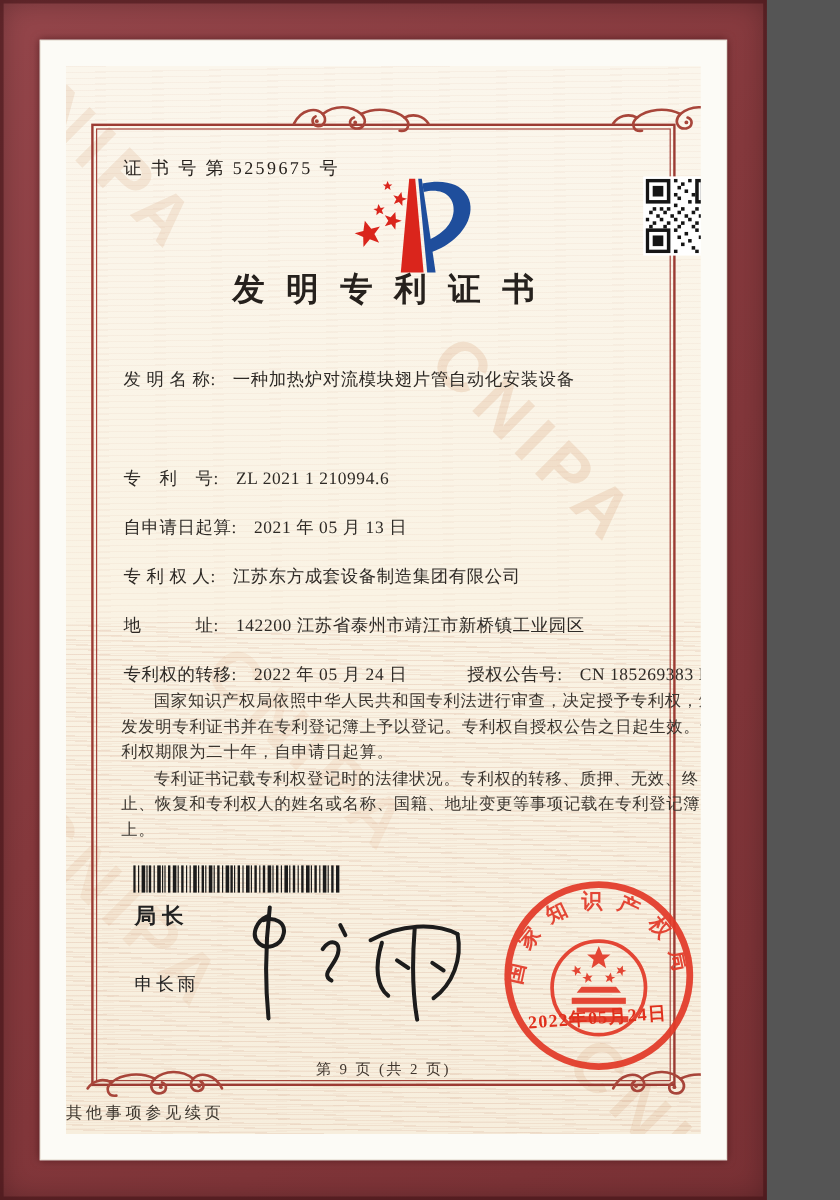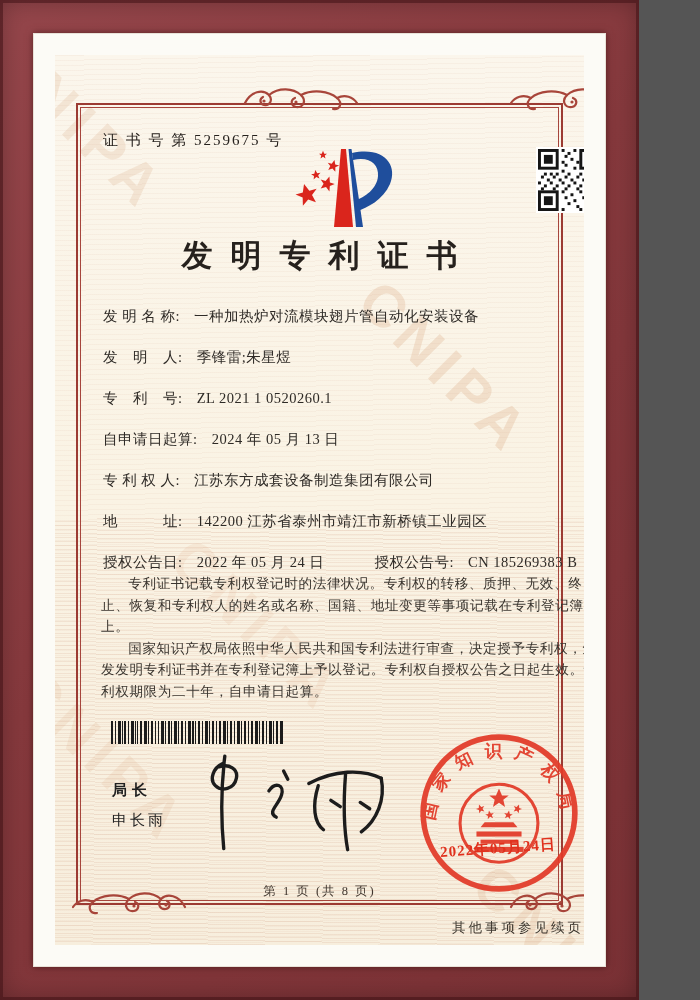--- a/index.html
+++ b/index.html
@@ -24,41 +24,41 @@
   .wm{position:absolute;font-family:"Liberation Sans","DejaVu Sans",sans-serif;
     font-weight:bold;font-size:58px;letter-spacing:8px;color:rgba(208,152,106,.22);
     transform:rotate(45deg);transform-origin:left top;white-space:nowrap;pointer-events:none;}
   .inner-border{position:absolute;left:21px;top:48px;right:21px;bottom:40px;
     border:2.5px solid #9c3b33;}
   .inner-border::after{content:"";position:absolute;inset:2px;border:1px solid #a6453c;}
   .ornament{position:absolute;width:120px;height:30px;color:#a8453a;}
   .cert-no{position:absolute;left:48px;top:76px;font-size:15px;letter-spacing:2px;color:#26211d;}
   .logo{position:absolute;left:225px;top:84px;width:140px;height:92px;}
   .qr{position:absolute;left:481px;top:92px;width:62px;height:62px;background:#fff;padding:2px;}
-  .title{position:absolute;left:0;right:0;top:180px;text-align:center;
-    font-size:31px;font-weight:bold;color:#26211d;letter-spacing:18px;text-indent:18px;}
+  .title{position:absolute;left:0;right:0;top:168px;text-align:center;
+    font-size:27px;font-weight:bold;color:#26211d;letter-spacing:18px;text-indent:18px;}
   .field{position:absolute;left:48px;right:30px;font-size:14.5px;color:#2e2a26;
     white-space:nowrap;letter-spacing:.5px;}
   .flbl{display:inline-block;margin-right:10px;}
   .fval{letter-spacing:.5px;}
   .field .second{margin-left:46px;}
   .paras{position:absolute;left:46px;top:518px;width:502px;color:#3a352f;}
   .paras p{margin:0;text-indent:2em;font-size:13.6px;line-height:21.6px;letter-spacing:.6px;}
   .barcode{position:absolute;left:56px;top:666px;width:172px;height:23px;}
-  .dir-title{position:absolute;left:57px;top:726px;font-size:15px;font-weight:bold;
+  .dir-title{position:absolute;left:57px;top:696px;font-size:18px;font-weight:bold;
     letter-spacing:5px;color:#222;font-family:Liberation Sans, sans-serif;}
   .dir-name{position:absolute;left:57px;top:756px;font-size:15px;font-weight:normal;
     letter-spacing:3px;color:#222;font-family:"Liberation Sans","DejaVu Sans",sans-serif;}
   .sig{position:absolute;left:132px;top:696px;width:210px;height:105px;}
   .seal{position:absolute;left:362px;top:676px;width:164px;height:164px;opacity:.93;}
   .seal-date{position:absolute;left:364px;top:784px;width:158px;text-align:center;
     color:#e0301c;font-weight:bold;font-size:15px;letter-spacing:1px;transform:rotate(-4deg);}
   .page-no{position:absolute;left:0;right:0;top:828px;text-align:center;font-size:12.5px;
     color:#40362e;letter-spacing:2px;}
-  .cont-note{position:absolute;left:0;right:0;top:864px;text-align:right;font-size:13.5px;
+  .cont-note{position:absolute;left:0;right:0;top:864px;text-align:left;font-size:13.5px;
     color:#3c362e;letter-spacing:3px;}
 </style>
 </head>
 <body>
 
 <svg width="0" height="0" style="position:absolute">
   <defs>
     <path id="st" d="M0,-10 L2.94,-3.09 L9.51,-3.09 L4.21,1.18 L5.88,8.09 L0,4 L-5.88,8.09 L-4.21,1.18 L-9.51,-3.09 L-2.94,-3.09 Z"></path>
     <symbol id="scroll" viewBox="0 0 120 30">
       <g fill="none" stroke="currentColor" stroke-width="2.2" stroke-linecap="round">
@@ -191,50 +191,46 @@
           <rect x="60" y="60" width="3" height="3"></rect>
       </g>
     </svg>
 
     <div class="title">发明专利证书</div>
 
     <div class="field" style="top:252px">
       <span class="flbl">发 明 名 称:</span>
       <span class="fval">一种加热炉对流模块翅片管自动化安装设备</span>
     </div>
-    <div class="field" style="top:293px">
-      <span class="flbl">发　明　人:</span>
-      <span class="fval">季锋雷;朱星煜</span>
-    </div>
     <div class="field" style="top:334px">
       <span class="flbl">专　利　号:</span>
-      <span class="fval">ZL 2021 1 0520260.1</span>
+      <span class="fval">ZL 2021 1 210994.6</span>
     </div>
     <div class="field" style="top:375px">
       <span class="flbl">自申请日起算:</span>
-      <span class="fval">2024 年 05 月 13 日</span>
+      <span class="fval">2021 年 05 月 13 日</span>
     </div>
     <div class="field" style="top:416px">
       <span class="flbl">专 利 权 人:</span>
       <span class="fval">江苏东方成套设备制造集团有限公司</span>
     </div>
     <div class="field" style="top:457px">
       <span class="flbl">地　　　址:</span>
       <span class="fval">142200 江苏省泰州市靖江市新桥镇工业园区</span>
     </div>
     <div class="field" style="top:498px">
-      <span class="flbl">授权公告日:</span>
+      <span class="flbl">专利权的转移:</span>
       <span class="fval">2022 年 05 月 24 日</span>
       <span class="flbl second">授权公告号:</span>
       <span class="fval">CN 185269383 B</span>
     </div>
 
     <div class="paras">
+      <p>国家知识产权局依照中华人民共和国专利法进行审查，决定授予专利权，颁发发明专利证书并在专利登记簿上予以登记。专利权自授权公告之日起生效。专利权期限为二十年，自申请日起算。</p>
       <p>专利证书记载专利权登记时的法律状况。专利权的转移、质押、无效、终止、恢复和专利权人的姓名或名称、国籍、地址变更等事项记载在专利登记簿上。</p>
-      <p>国家知识产权局依照中华人民共和国专利法进行审查，决定授予专利权，颁发发明专利证书并在专利登记簿上予以登记。专利权自授权公告之日起生效。专利权期限为二十年，自申请日起算。</p>
     </div>
 
     <svg class="barcode" viewBox="0 0 172 23" preserveAspectRatio="none">
       <g fill="#1b1b1b">
         <rect x="0" width="2" height="23"></rect>
           <rect x="4" width="1" height="23"></rect>
           <rect x="7" width="3" height="23"></rect>
           <rect x="11" width="1" height="23"></rect>
         <rect x="13" width="2" height="23"></rect>
           <rect x="17" width="1" height="23"></rect>
@@ -321,17 +317,17 @@
           <use href="#st" transform="translate(98,76) scale(0.45) rotate(20)"></use>
           <path d="M62,94 L98,94 L94,89 L66,89 Z"></path>
           <rect x="58" y="98" width="44" height="5"></rect>
           <rect x="62" y="106" width="36" height="4"></rect>
           <rect x="56" y="113" width="48" height="5"></rect>
         </g>
       </g>
     </svg>
     <div class="seal-date">2022年05月24日</div>
 
-    <div class="page-no">第 1 页 (共 8 页)</div>
+    <div class="page-no">第 9 页 (共 2 页)</div>
     <div class="cont-note">其他事项参见续页</div>
 
   </div>
 </div>
 
 </body></html>

